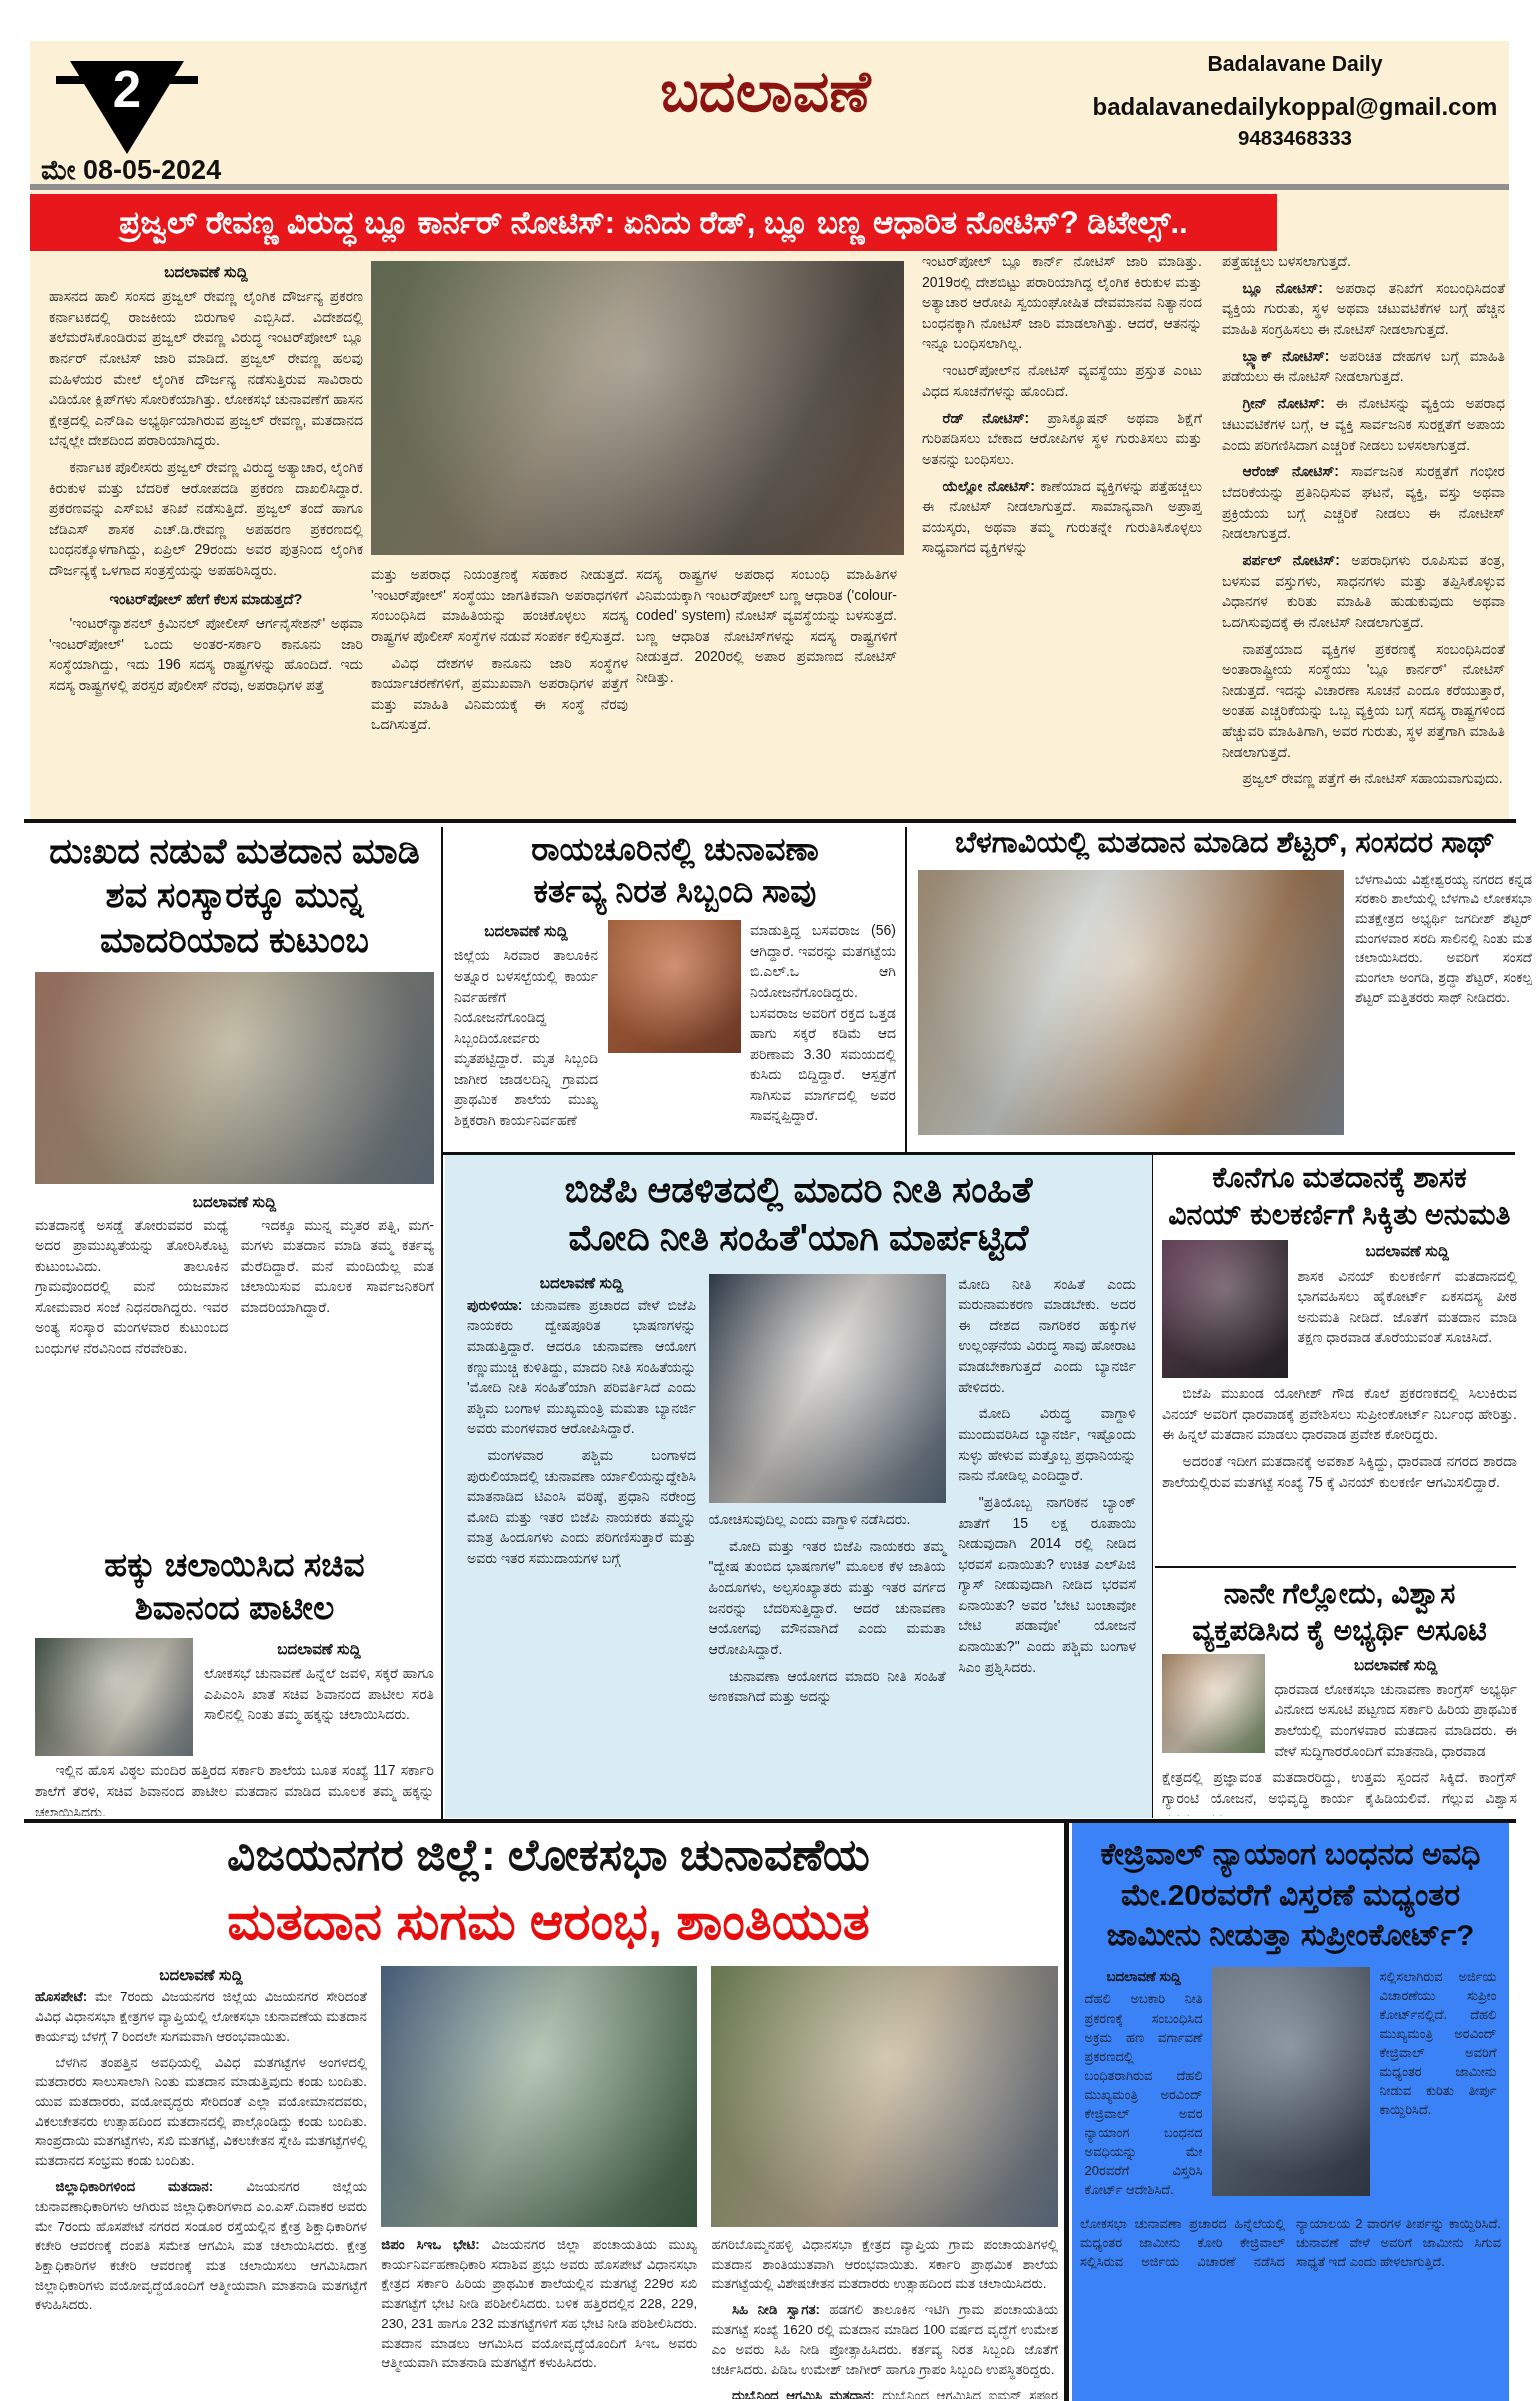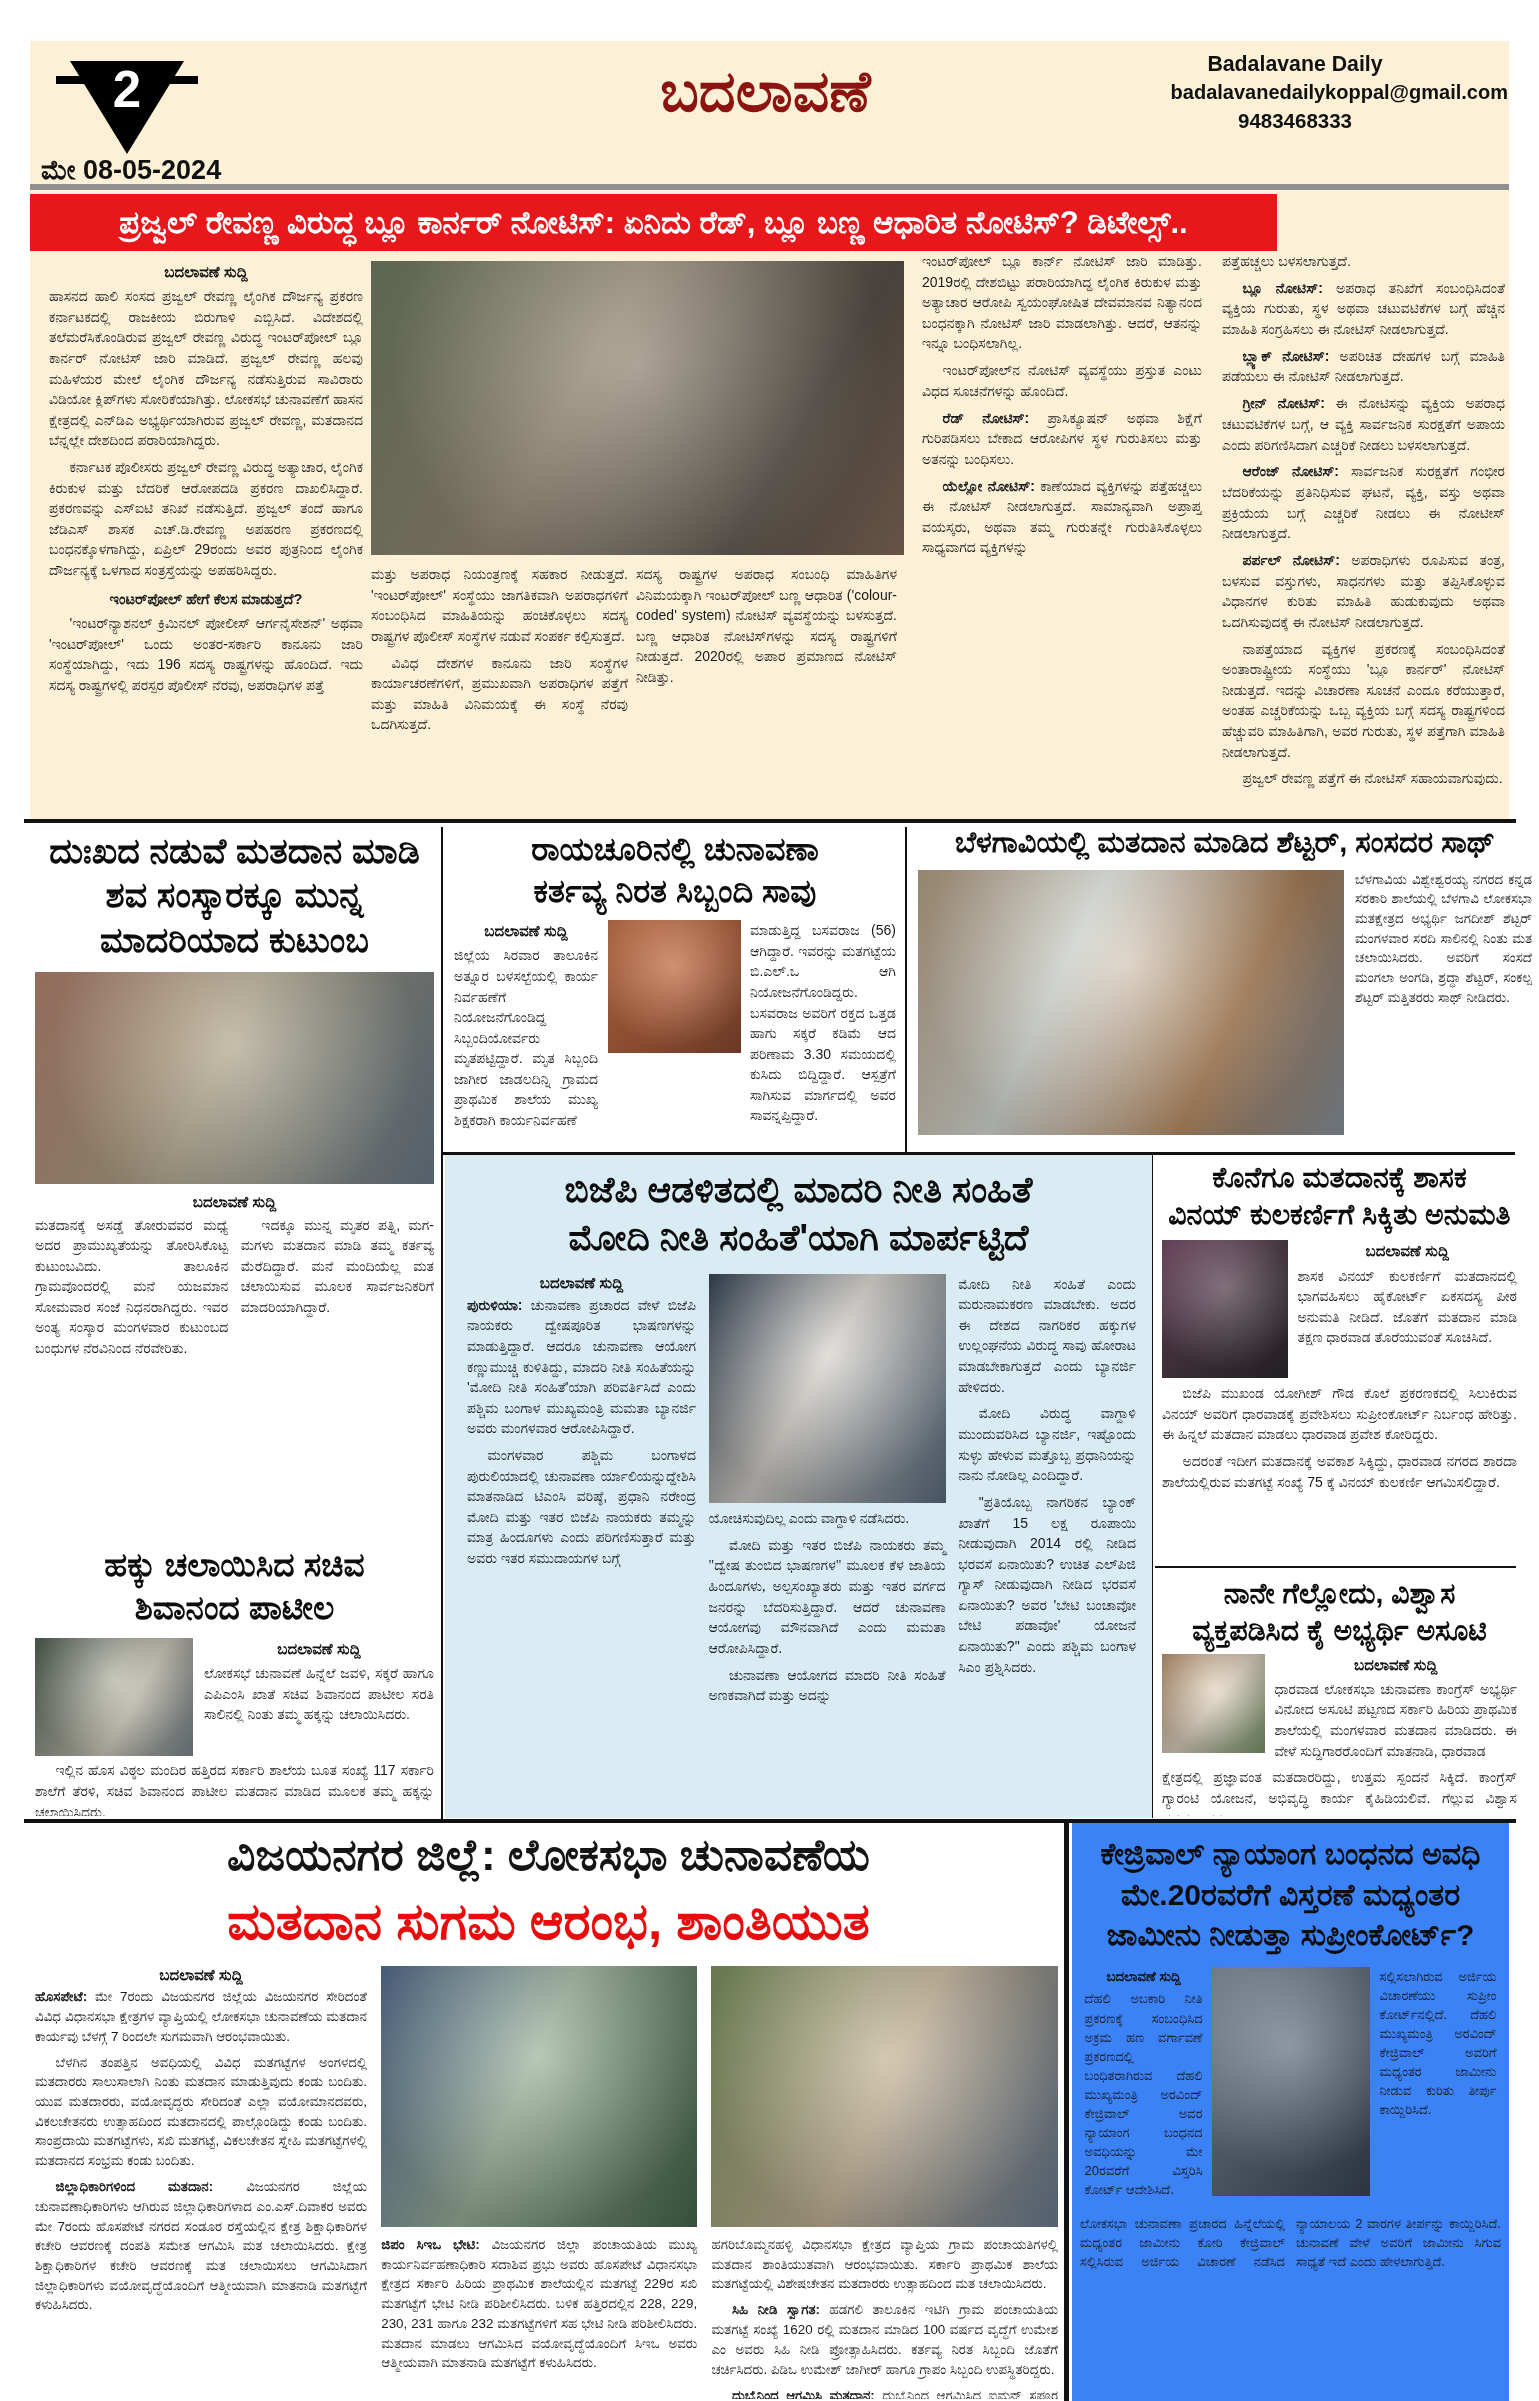--- a/index.html
+++ b/index.html
@@ -11,21 +11,21 @@
 
   
   .tri-wrap{position:absolute;left:62px;top:55px;width:126px;height:103px;}
   .tri{position:absolute;left:8px;top:6.3px;width:0;height:0;border-left:57px solid transparent;border-right:57px solid transparent;border-top:93px solid #000;}
   .tri-bar{position:absolute;left:-6.3px;top:20.5px;width:142px;height:8px;background:#000;}
   .tri-num{position:absolute;left:0;top:4.7px;width:130px;text-align:center;color:#fff;font-size:51px;font-weight:700;}
   .mast-date{position:absolute;left:41px;top:155px;width:205px;font-size:27px;font-weight:700;color:#111;}
   .mast-title{position:absolute;left:426px;top:58px;width:679px;text-align:center;font-size:57px;font-weight:800;color:#8c1410;}
   .mast-contact{position:absolute;left:1082px;top:52px;width:426px;text-align:center;color:#111;}
   .mast-contact .l1{font-size:21.3px;font-weight:800;}
-  .mast-contact .l2{font-size:20px;font-weight:700;margin-top:4px;text-align:right;}
+  .mast-contact .l2{font-size:24px;font-weight:700;margin-top:16px;}
   .mast-contact .l3{font-size:20.5px;font-weight:700;margin-top:4.7px;}
 
   .gray-rule{position:absolute;left:30px;top:184px;width:1479px;height:5.5px;background:#8f8f8f;}
   .banner{position:absolute;left:30px;top:194px;width:1247px;height:57px;background:#e8171c;color:#ffffff;
           font-size:31px;font-weight:800;text-align:center;line-height:57px;white-space:nowrap;overflow:hidden;}
 
   
   .col{font-size:14px;line-height:1.47;color:#19191c;text-align:justify;}
   .col p{margin:0 0 6.3px 0;text-indent:20.5px;}
   .col p.noind{text-indent:0;}
@@ -181,21 +181,21 @@
       <div>ಮೋದಿ ನೀತಿ ಸಂಹಿತೆ'ಯಾಗಿ ಮಾರ್ಪಟ್ಟಿದೆ</div>
     </div>
     <div style="display:flex;gap:12.6px;padding:12.6px 16px 0 22px;">
       <div style="width:229px;flex:none;">
         <div class="byline">ಬದಲಾವಣೆ ಸುದ್ದಿ</div>
         <div class="col">
           <p class="noind"><b class="lead-in">ಪುರುಳಿಯಾ:</b> <span>ಚುನಾವಣಾ ಪ್ರಚಾರದ ವೇಳೆ ಬಿಜೆಪಿ ನಾಯಕರು ದ್ವೇಷಪೂರಿತ ಭಾಷಣಗಳನ್ನು ಮಾಡುತ್ತಿದ್ದಾರೆ. ಆದರೂ ಚುನಾವಣಾ ಆಯೋಗ ಕಣ್ಣುಮುಚ್ಚಿ ಕುಳಿತಿದ್ದು, ಮಾದರಿ ನೀತಿ ಸಂಹಿತೆಯನ್ನು 'ಮೋದಿ ನೀತಿ ಸಂಹಿತೆ'ಯಾಗಿ ಪರಿವರ್ತಿಸಿದೆ ಎಂದು ಪಶ್ಚಿಮ ಬಂಗಾಳ ಮುಖ್ಯಮಂತ್ರಿ ಮಮತಾ ಬ್ಯಾನರ್ಜಿ ಅವರು ಮಂಗಳವಾರ ಆರೋಪಿಸಿದ್ದಾರೆ.</span></p>
           <p>ಮಂಗಳವಾರ ಪಶ್ಚಿಮ ಬಂಗಾಳದ ಪುರುಲಿಯಾದಲ್ಲಿ ಚುನಾವಣಾ ರ್ಯಾಲಿಯನ್ನುದ್ದೇಶಿಸಿ ಮಾತನಾಡಿದ ಟಿಎಂಸಿ ವರಿಷ್ಠೆ, ಪ್ರಧಾನಿ ನರೇಂದ್ರ ಮೋದಿ ಮತ್ತು ಇತರ ಬಿಜೆಪಿ ನಾಯಕರು ತಮ್ಮನ್ನು ಮಾತ್ರ ಹಿಂದೂಗಳು ಎಂದು ಪರಿಗಣಿಸುತ್ತಾರೆ ಮತ್ತು ಅವರು ಇತರ ಸಮುದಾಯಗಳ ಬಗ್ಗೆ</p>
         </div>
       </div>
-      <div style="width:237px;flex:none;font-family:Liberation Serif, serif;">
+      <div style="width:237px;flex:none;">
         <div class="photo" style="width:237px;height:229px;background:linear-gradient(120deg,#3b4a5c,#d9d5cf 45%,#5d6f82);"></div>
         <div class="col" style="margin-top:6.3px;">
           <p class="noind">ಯೋಚಿಸುವುದಿಲ್ಲ ಎಂದು ವಾಗ್ದಾಳಿ ನಡೆಸಿದರು.</p>
           <p>ಮೋದಿ ಮತ್ತು ಇತರ ಬಿಜೆಪಿ ನಾಯಕರು ತಮ್ಮ "ದ್ವೇಷ ತುಂಬಿದ ಭಾಷಣಗಳ" ಮೂಲಕ ಕೆಳ ಜಾತಿಯ ಹಿಂದೂಗಳು, ಅಲ್ಪಸಂಖ್ಯಾತರು ಮತ್ತು ಇತರ ವರ್ಗದ ಜನರನ್ನು ಬೆದರಿಸುತ್ತಿದ್ದಾರೆ. ಆದರೆ ಚುನಾವಣಾ ಆಯೋಗವು ಮೌನವಾಗಿದೆ ಎಂದು ಮಮತಾ ಆರೋಪಿಸಿದ್ದಾರೆ.</p>
           <p>ಚುನಾವಣಾ ಆಯೋಗದ ಮಾದರಿ ನೀತಿ ಸಂಹಿತೆ ಅಣಕವಾಗಿದೆ ಮತ್ತು ಅದನ್ನು</p>
         </div>
       </div>
       <div class="col" style="flex:1;">
         <p class="noind">ಮೋದಿ ನೀತಿ ಸಂಹಿತೆ ಎಂದು ಮರುನಾಮಕರಣ ಮಾಡಬೇಕು. ಅದರ ಈ ದೇಶದ ನಾಗರಿಕರ ಹಕ್ಕುಗಳ ಉಲ್ಲಂಘನೆಯ ವಿರುದ್ಧ ಸಾವು ಹೋರಾಟ ಮಾಡಬೇಕಾಗುತ್ತದೆ ಎಂದು ಬ್ಯಾನರ್ಜಿ ಹೇಳಿದರು.</p>
         <p>ಮೋದಿ ವಿರುದ್ಧ ವಾಗ್ದಾಳಿ ಮುಂದುವರಿಸಿದ ಬ್ಯಾನರ್ಜಿ, ಇಷ್ಟೊಂದು ಸುಳ್ಳು ಹೇಳುವ ಮತ್ತೊಬ್ಬ ಪ್ರಧಾನಿಯನ್ನು ನಾನು ನೋಡಿಲ್ಲ ಎಂದಿದ್ದಾರೆ.</p>

